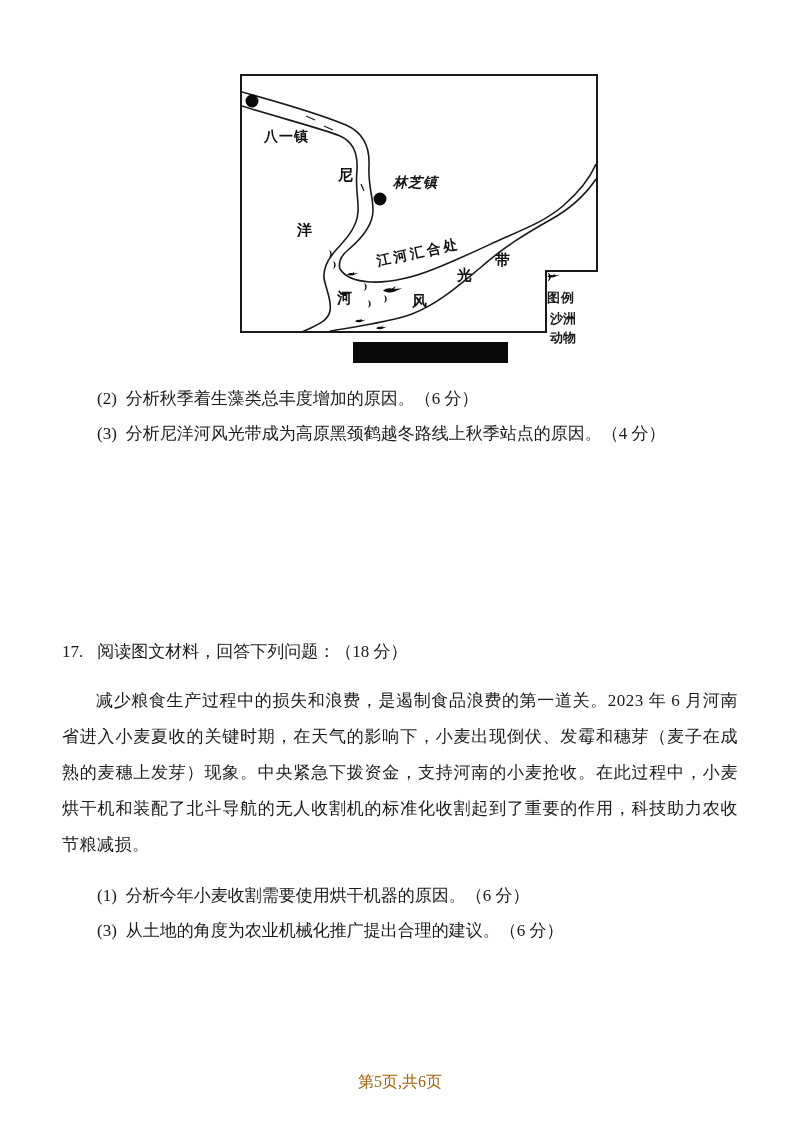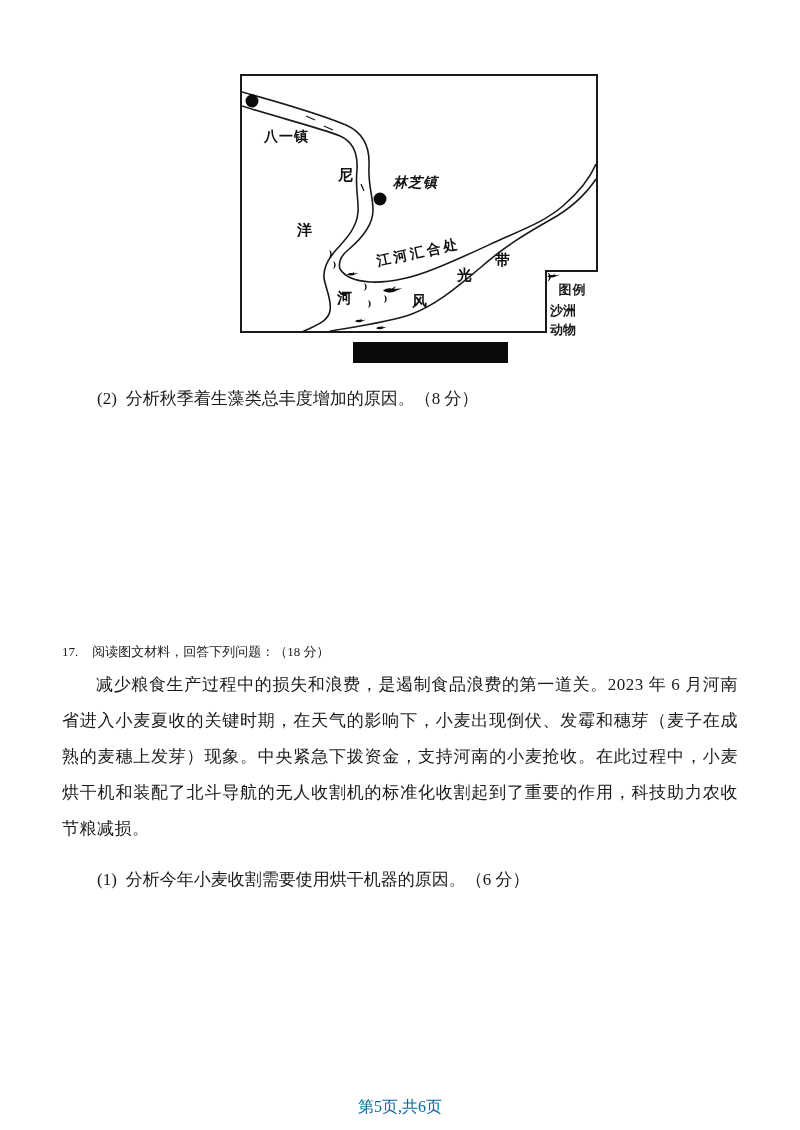--- a/index.html
+++ b/index.html
@@ -19,41 +19,41 @@
   }
   .town-label{font-size:14px;letter-spacing:1px;}
   .river-char{font-size:15px;}
   .confluence-label{font-size:14px;letter-spacing:3px;transform:rotate(-12deg);transform-origin:center;}
   .scenic-char{font-size:15px;}
   .legend-box{
     position:absolute;left:303px;top:194px;width:53px;height:63px;
     border:2px solid #1a1a1a;border-right:none;border-bottom:none;box-sizing:border-box;
     background:#fff;font-size:13px;font-weight:bold;
   }
-  .legend-title{text-align:center;margin-top:9px;letter-spacing:1px;}
+  .legend-title{margin-top:17px;letter-spacing:1px;}
   .legend-row{display:flex;align-items:flex-start;margin:3px 0 0 3px;height:16px;}
   .legend-row svg{flex:0 0 auto;margin-right:1px;}
   
   .redaction-bar{position:absolute;left:353px;top:342px;width:155px;height:21px;background:#0a0a0a;}
   
   .q16-items{position:absolute;left:97px;top:388px;width:660px;}
   .q17{position:absolute;left:62px;top:641px;width:676px;}
   .q-item{font-size:17px;line-height:22px;margin-bottom:13px;white-space:nowrap;}
   .q-item .num{margin-right:9px;}
-  .q17-header{font-size:13px;line-height:22px;white-space:nowrap;}
+  .q17-header{font-size:17px;line-height:22px;white-space:nowrap;}
   .q17-header .num{margin-right:14px;}
   .q17-material{
-    margin-top:4px;font-size:17px;line-height:36px;text-align:justify;
+    margin-top:20px;font-size:17px;line-height:36px;text-align:justify;
     text-indent:2em;letter-spacing:0.5px;
   }
   .q17-items{margin-top:22px;padding-left:35px;}
   
   .footer{
     position:absolute;left:0;top:1072px;width:800px;text-align:center;
-    font-size:16px;color:#0369a1;margin-top:25px;
+    font-size:16px;color:#a16207;
   }
 </style>
 </head>
 <body>
 
 <div class="page">
 
   <div class="map-figure">
     <svg width="354" height="255" viewBox="0 0 354 255">
       <defs>
@@ -124,31 +124,37 @@
           </svg>
         <span>动物</span>
       </div>
     </div>
   </div>
 
   <div class="redaction-bar"></div>
 
   <div class="q16-items">
     <div class="q-item">
-      <span class="num">(2)</span><span>分析秋季着生藻类总丰度增加的原因。（8 分）</span>
+      <span class="num">(2)</span><span>分析秋季着生藻类总丰度增加的原因。（6 分）</span>
+    </div>
+    <div class="q-item">
+      <span class="num">(3)</span><span>分析尼洋河风光带成为高原黑颈鹤越冬路线上秋季站点的原因。（4 分）</span>
     </div>
   </div>
 
   <div class="q17">
     <div class="q17-header">
       <span class="num">17.</span><span>阅读图文材料，回答下列问题：（18 分）</span>
     </div>
     <div class="q17-material">减少粮食生产过程中的损失和浪费，是遏制食品浪费的第一道关。2023 年 6 月河南省进入小麦夏收的关键时期，在天气的影响下，小麦出现倒伏、发霉和穗芽（麦子在成熟的麦穗上发芽）现象。中央紧急下拨资金，支持河南的小麦抢收。在此过程中，小麦烘干机和装配了北斗导航的无人收割机的标准化收割起到了重要的作用，科技助力农收节粮减损。</div>
     <div class="q17-items">
       <div class="q-item">
         <span class="num">(1)</span><span>分析今年小麦收割需要使用烘干机器的原因。（6 分）</span>
       </div>
+      <div class="q-item">
+        <span class="num">(3)</span><span>从土地的角度为农业机械化推广提出合理的建议。（6 分）</span>
+      </div>
     </div>
   </div>
 
   <div class="footer">第5页,共6页</div>
 
 </div>
 
 </body></html>

